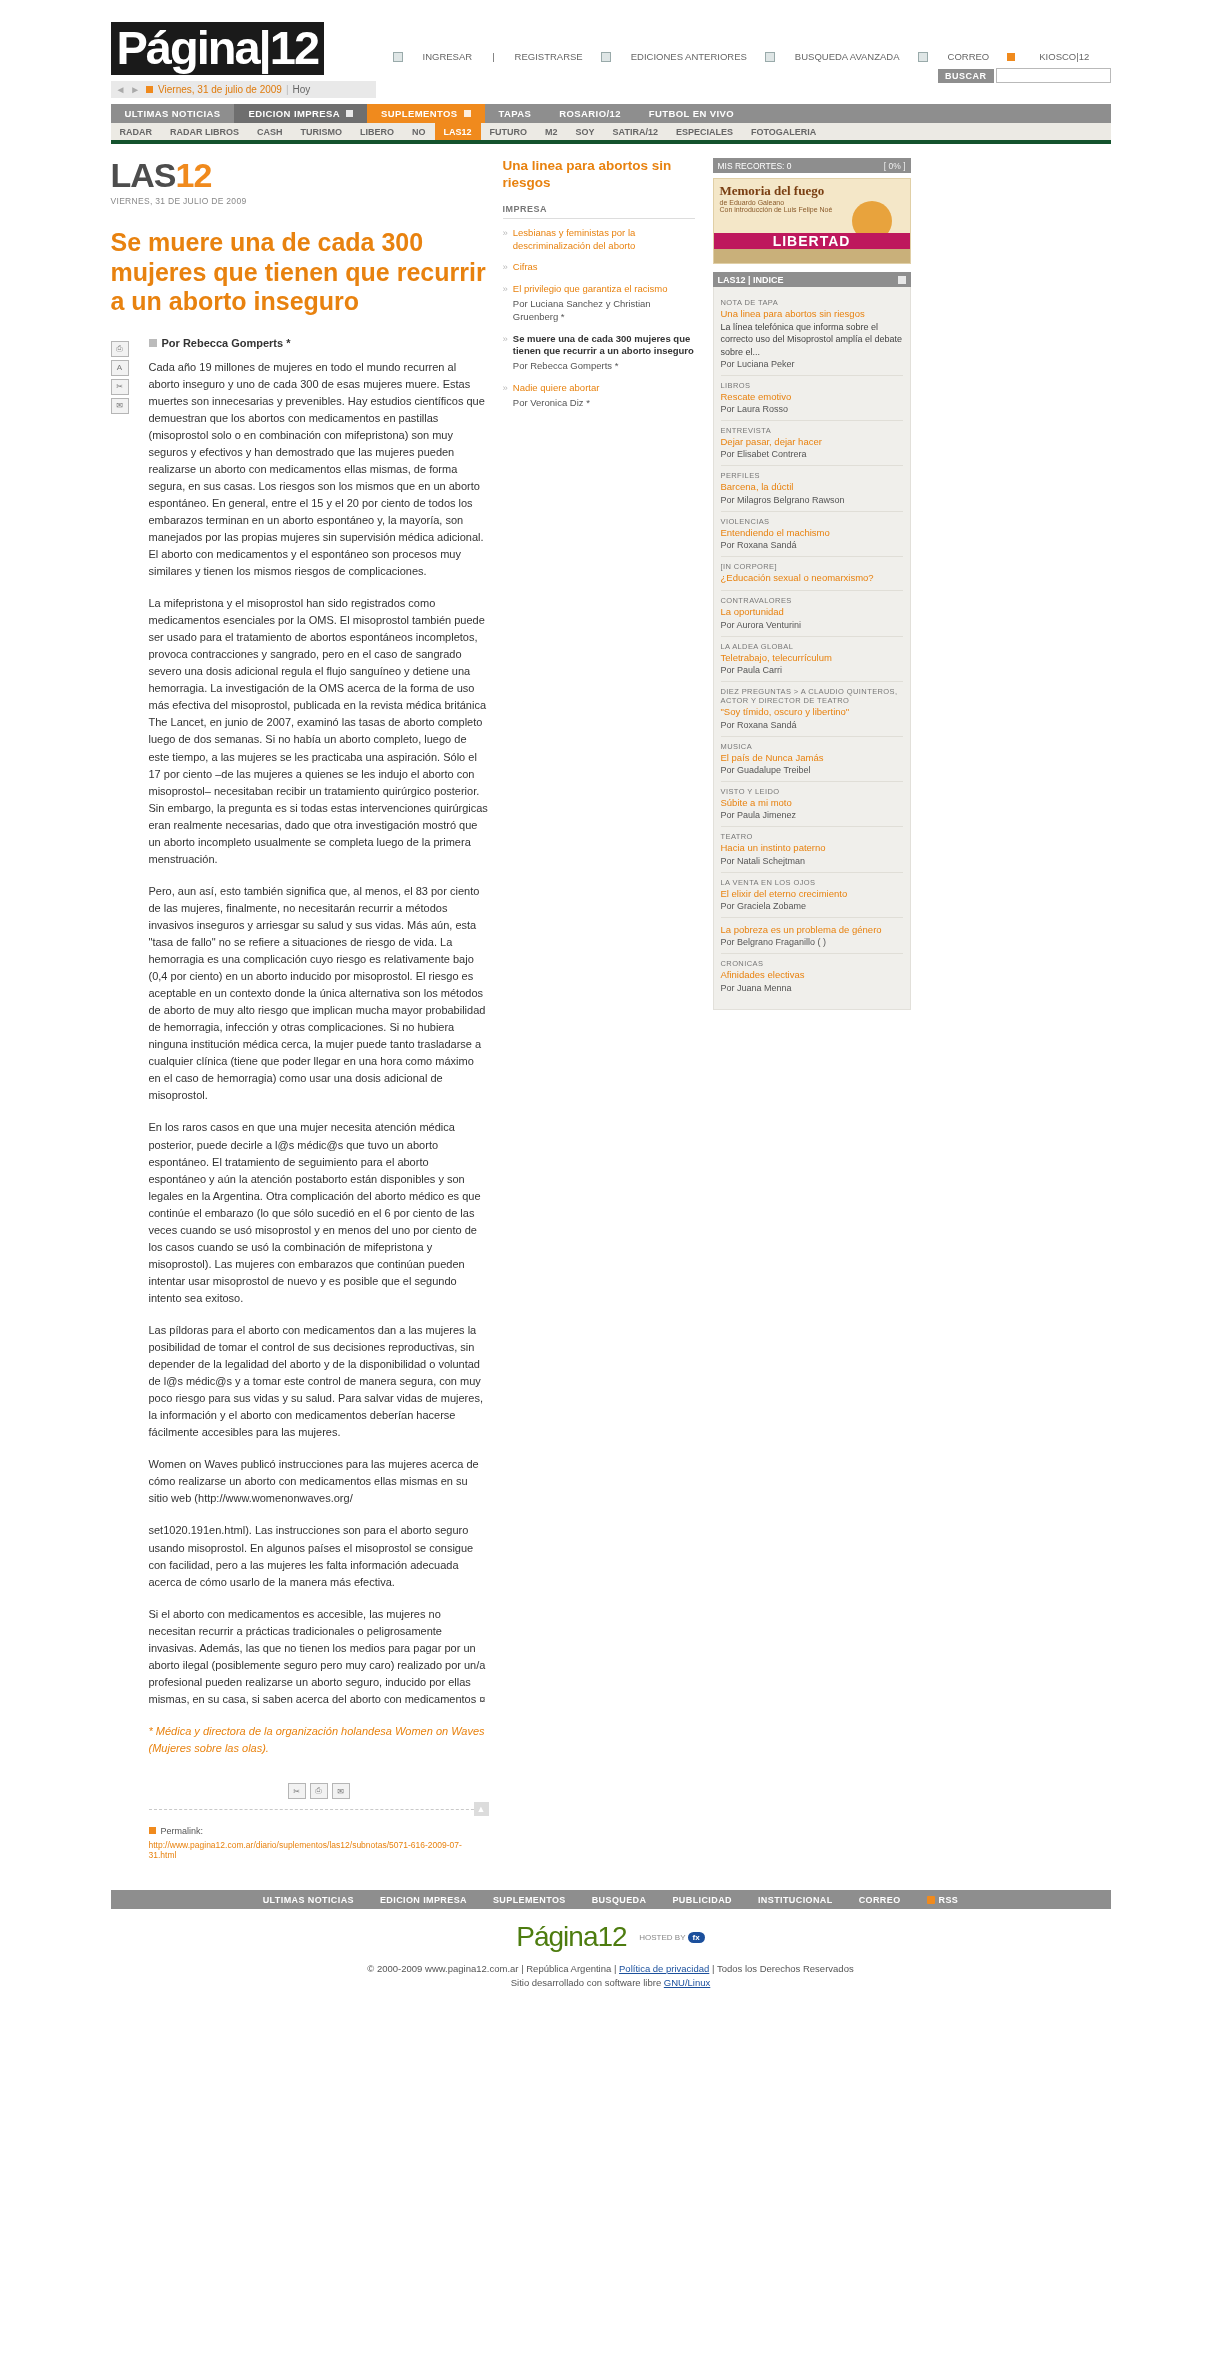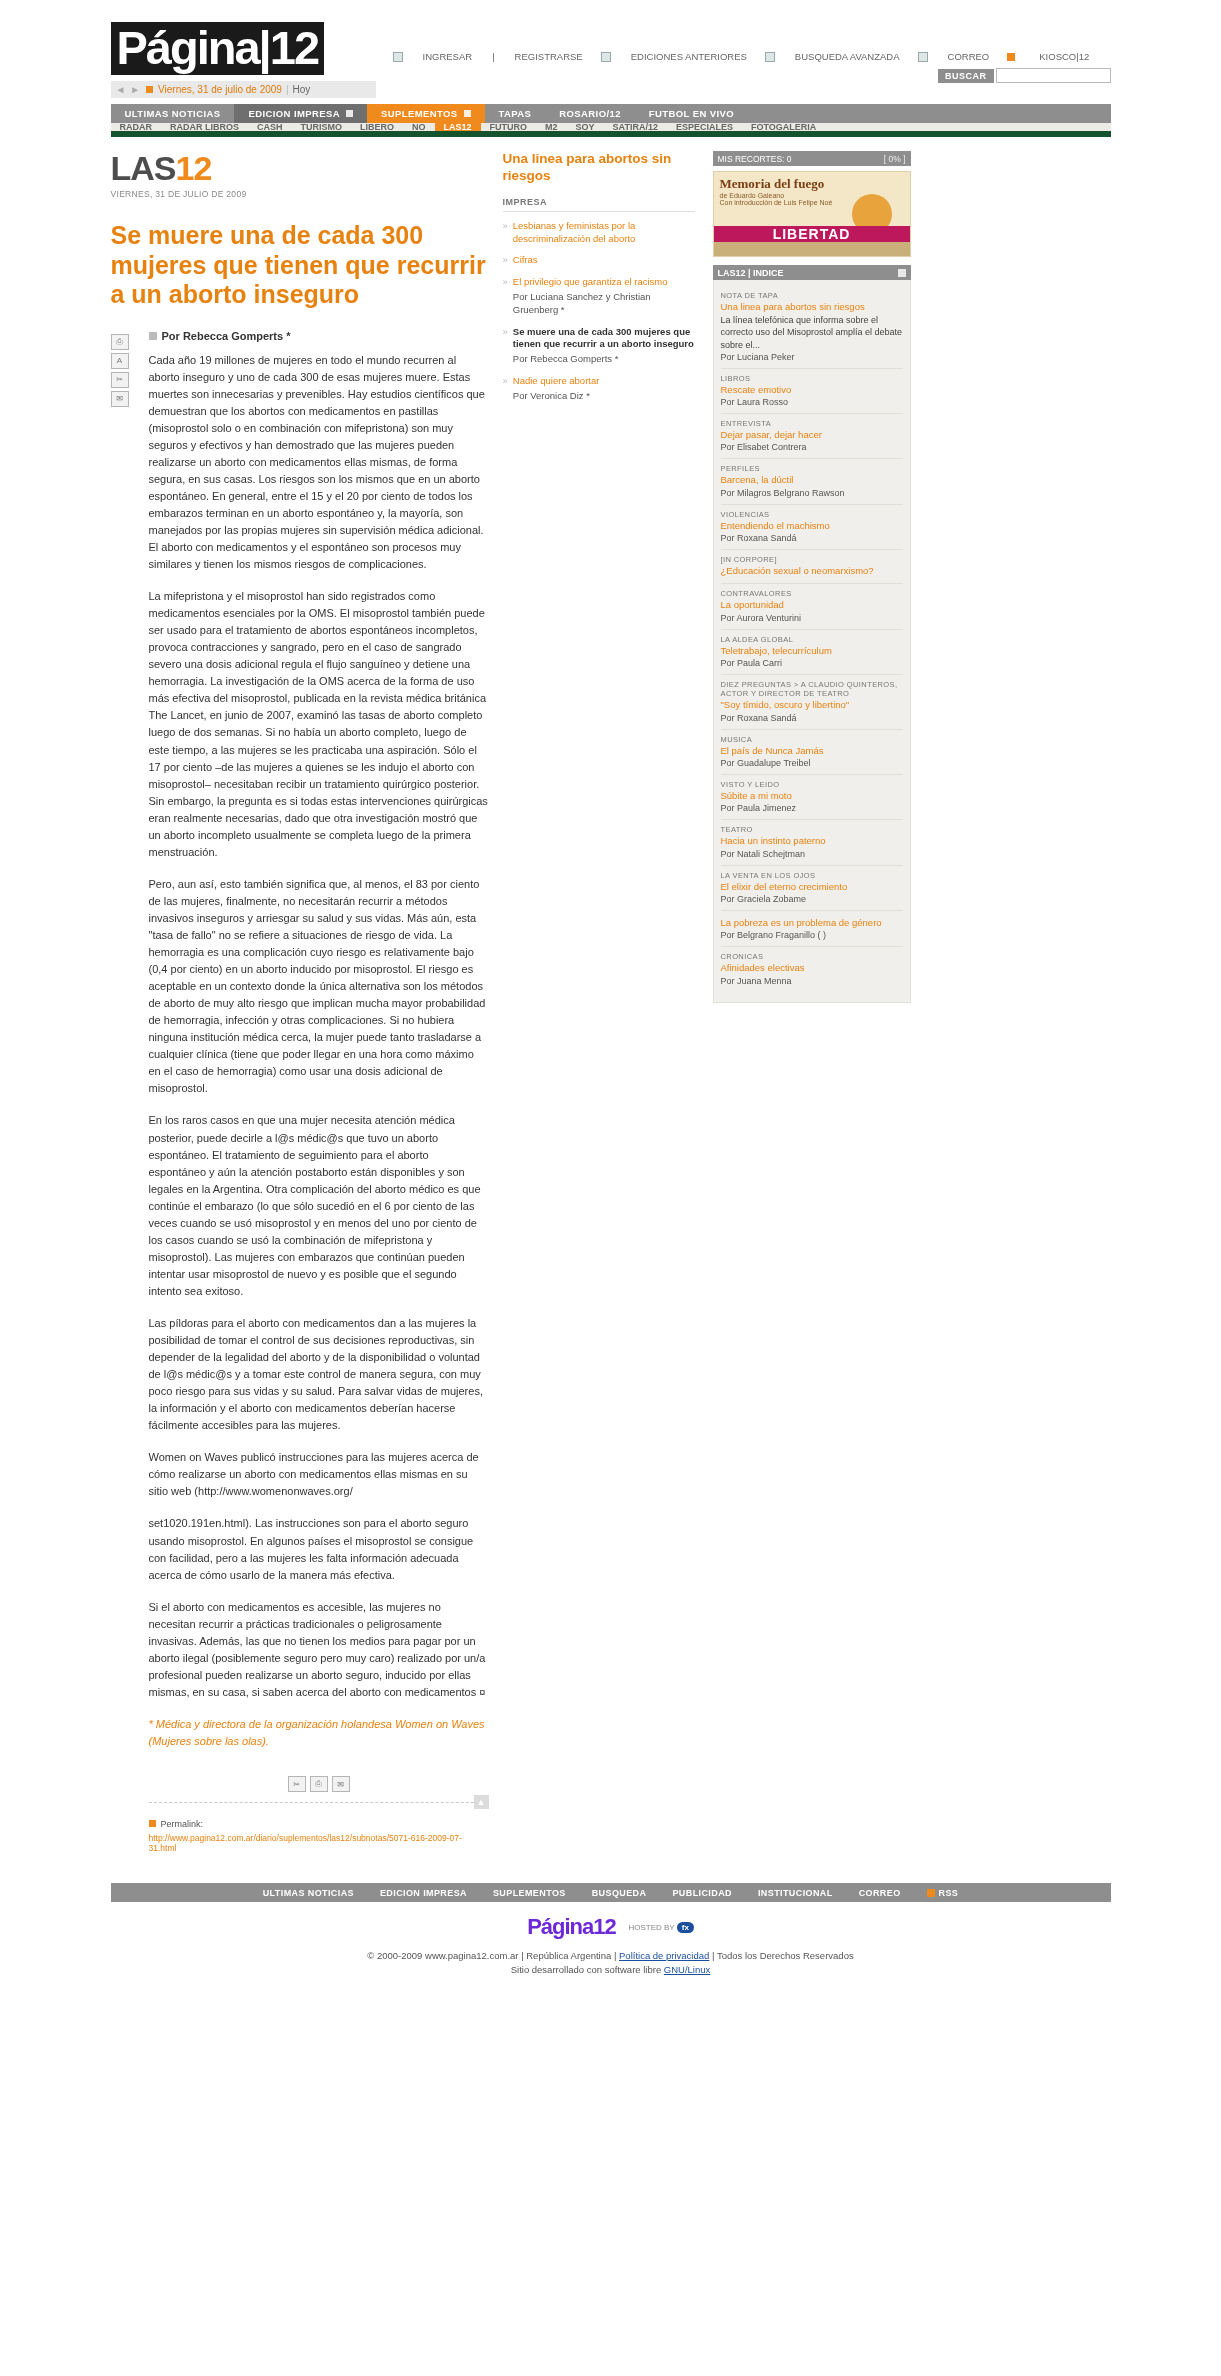--- a/index.html
+++ b/index.html
@@ -82,24 +82,24 @@
     color:#fff;
     letter-spacing:.4px;
   }
   .nav1 .it { padding:0 14px; display:flex; align-items:center; cursor:pointer; white-space:nowrap; }
   .nav1 .it.sel { background:#f08a1d; color:#fff; }
   .nav1 .it.dark { background:#6f6f6f; }
   .nav1 .sqr { width:7px;height:7px;background:#fff;display:inline-block;margin-left:6px;opacity:.85;}
 
   .nav2 {
     background:#eceae4;
-    height:14px;
+    height:21px;
     display:flex; align-items:stretch;
     font-size:9px; font-weight:bold; color:#666;
-    border-bottom:6px solid #14532d;
+    border-bottom:4px solid #14532d;
   }
   .nav2 .it { padding:0 9px; display:flex; align-items:center; white-space:nowrap; cursor:pointer;}
   .nav2 .it.sel { background:#f08a1d; color:#fff; }
 
   
   .cols { display:flex; margin-top:14px; gap:0; }
   .colA { width:378px; }
   .colB { width:192px; margin-left:14px; }
   .colC { width:198px; margin-left:18px; }
 
@@ -211,21 +211,21 @@
   .footnav {
     margin-top:30px; background:#8e8e8e; height:19px; display:flex; align-items:center;
     justify-content:center; gap:26px; font-size:9px; font-weight:bold; color:#fff; letter-spacing:.4px;
   }
   .footnav .rss { display:flex; align-items:center; gap:4px; }
   .footnav .rssq { width:8px;height:8px;background:#f08a1d;display:inline-block;border-radius:1px;}
   .footer {
     text-align:center; padding:12px 0 26px 0; font-size:9.5px; color:#555;
   }
   .footer .flogo {
-    font-size:22px; font-weight:bold; color:#6d28d9; letter-spacing:-1px;
+    font-size:28px; font-weight:normal; color:#4d7c0f; letter-spacing:-1px;
     display:inline-block; vertical-align:middle;
   }
   .footer .host {
     display:inline-block; vertical-align:middle; margin-left:10px; font-size:8px; color:#888;
   }
   .footer .host .blue { background:#1b4f9c; color:#fff; padding:1px 5px; border-radius:8px; font-weight:bold;}
   .footer .l1 { margin-top:10px; }
   .footer a { color:#1a4f9c; text-decoration:underline; }
   .footer .l2 { margin-top:3px; }
   .kscq { width:8px;height:8px;background:#f08a1d;display:inline-block;margin-right:4px;}

